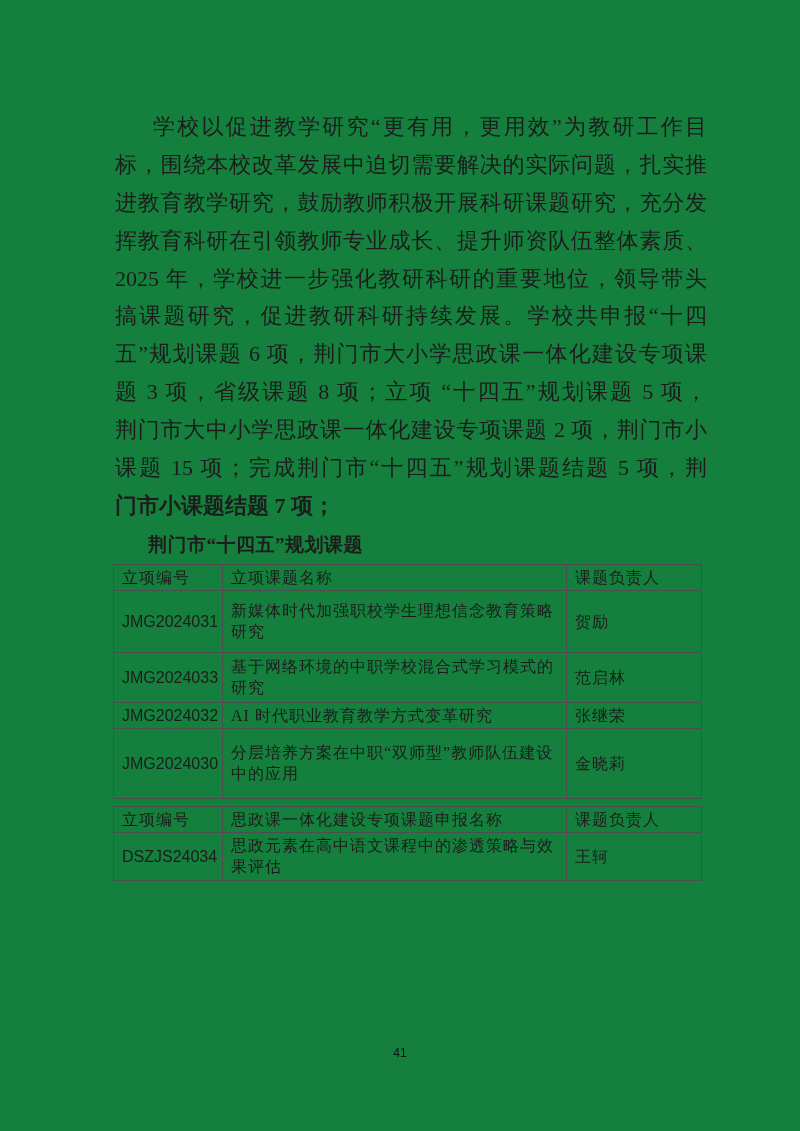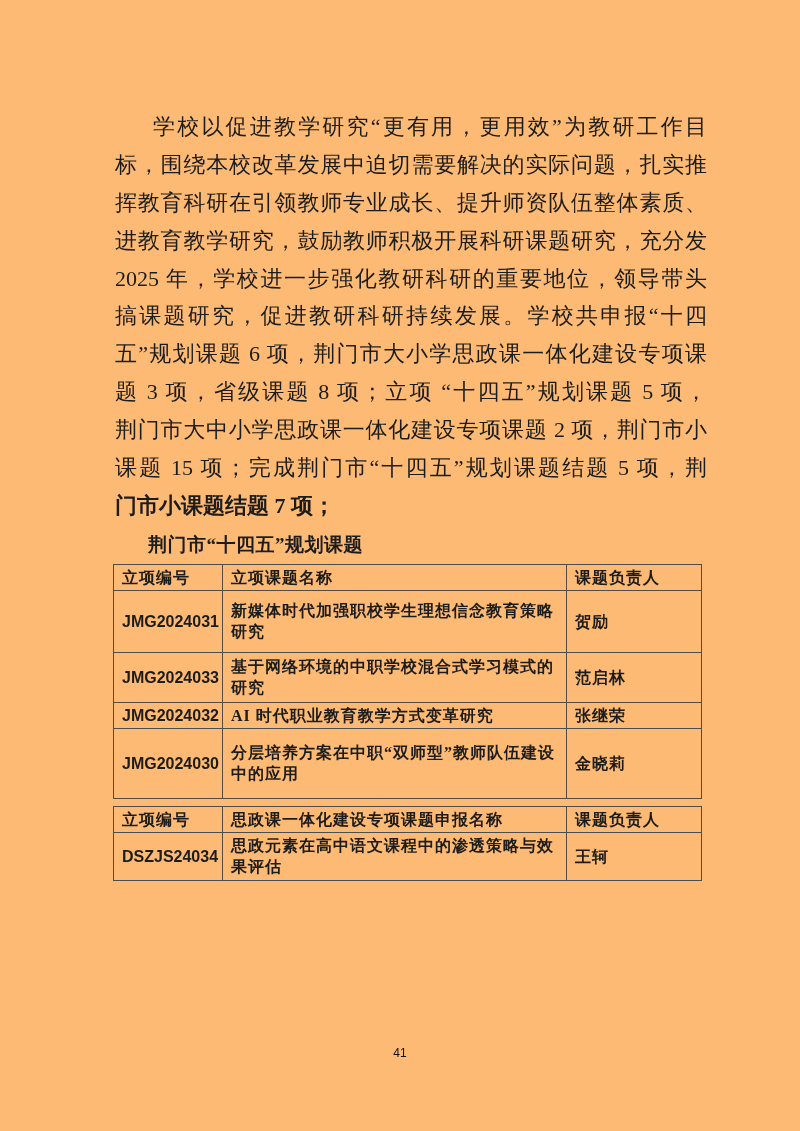--- a/index.html
+++ b/index.html
@@ -1,19 +1,19 @@
 <!DOCTYPE html>
 <html lang="zh"><head>
 <meta charset="utf-8">
 <style>
   html,body{margin:0;padding:0;background:#ffffff;}
   .page{
     position:relative;
     width:800px;height:1131px;
-    background:#fdba74;
+    background:#15803d;
     color:#1c1c1c;
     font-family:"Liberation Serif","DejaVu Serif",serif;
     overflow:hidden;
   }
   .content{
     position:absolute;
     left:115px;top:108px;
     width:592px;
   }
   .pline{
@@ -37,21 +37,21 @@
   .sec-title.second{ margin-top:47px; }
   table.proj{
     border-collapse:collapse;
     table-layout:fixed;
     width:588px;
     margin-left:-2px;
     margin-top:7px;
   }
   table.proj th, table.proj td{
     border:1px solid #4d4d4d;
-    font-weight:bold;
+    font-weight:normal;
     font-size:16px;
     line-height:21px;
     padding:2px 8px;
     vertical-align:middle;
     text-align:left;
     overflow:hidden;
     margin-top:12px;
   }
   table.proj th{ letter-spacing:1px; }
   td.id-cell{
@@ -82,22 +82,22 @@
 </style>
 </head>
 <body>
 
 <div class="page">
   <div class="content">
 
     <div>
       <div class="pline first">学校以促进教学研究“更有用，更用效”为教研工作目</div>
       <div class="pline">标，围绕本校改革发展中迫切需要解决的实际问题，扎实推</div>
+      <div class="pline">进教育教学研究，鼓励教师积极开展科研课题研究，充分发</div>
       <div class="pline">挥教育科研在引领教师专业成长、提升师资队伍整体素质、</div>
-      <div class="pline">进教育教学研究，鼓励教师积极开展科研课题研究，充分发</div>
       <div class="pline">2025 年，学校进一步强化教研科研的重要地位，领导带头</div>
       <div class="pline">搞课题研究，促进教研科研持续发展。学校共申报“十四</div>
       <div class="pline">五”规划课题 6 项，荆门市大小学思政课一体化建设专项课</div>
       <div class="pline">题 3 项，省级课题 8 项；立项 “十四五”规划课题 5 项，</div>
       <div class="pline">荆门市大中小学思政课一体化建设专项课题 2 项，荆门市小</div>
       <div class="pline">课题 15 项；完成荆门市“十四五”规划课题结题 5 项，荆</div>
       <div class="pline last">门市小课题结题 7 项；</div>
     </div>
 
     <div class="sec-title">荆门市“十四五”规划课题</div>

